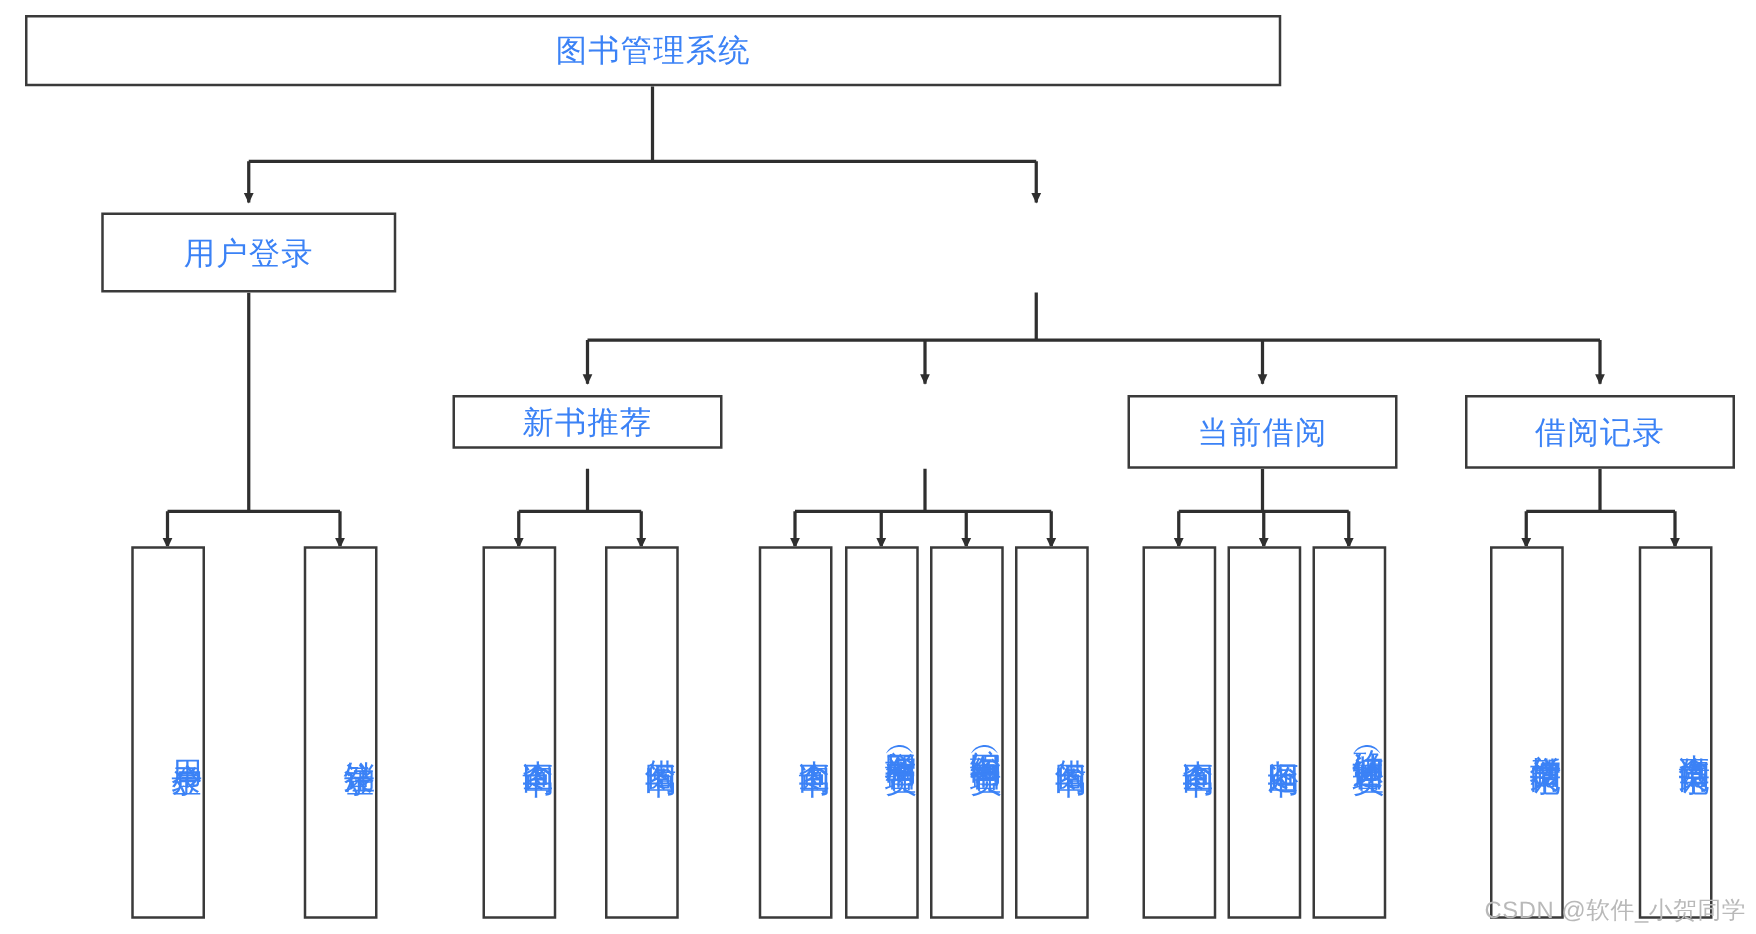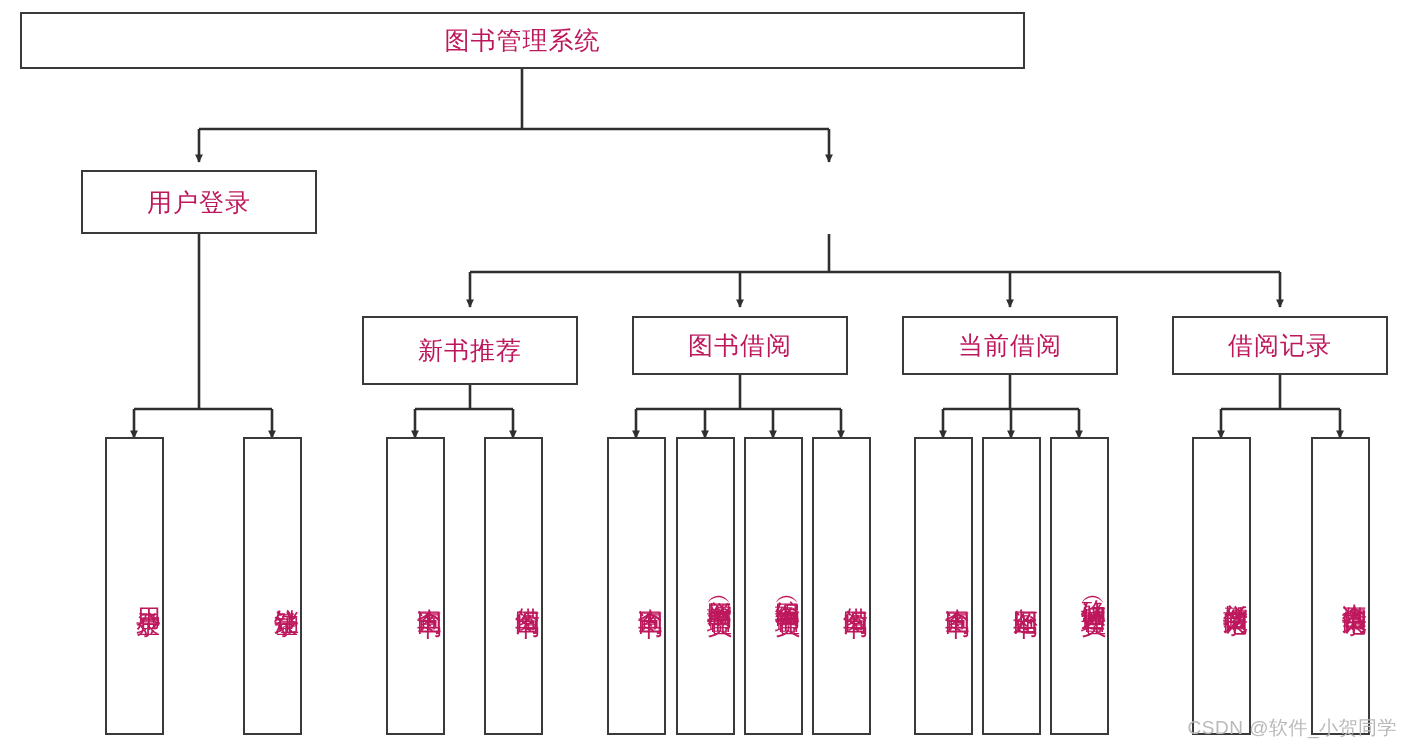--- a/index.html
+++ b/index.html
@@ -22,21 +22,21 @@
     left: 0;
     top: 0;
     width: 1405px;
     height: 747px;
   }
   .node {
     position: absolute;
     box-sizing: border-box;
     border: 2px solid #3a3a3a;
     background: #ffffff;
-    color: #be185d;
+    color: #3b82f6;
     display: flex;
     align-items: center;
     justify-content: center;
     z-index: 2;
   }
   .node.horiz {
     font-size: 25px;
     letter-spacing: 1px;
   }
   .node.vert {
@@ -127,25 +127,22 @@
   </svg>
 
   <div class="node horiz" style="left:20px; top:12px; width:1005px; height:57px;">
     <span class="node-label">图书管理系统</span>
   </div>
 
   <div class="node horiz" style="left:81px; top:170px; width:236px; height:64px;">
     <span class="node-label">用户登录</span>
   </div>
 
-  <div class="node horiz" style="left:362px; top:316px; width:216px; height:69px;">
+  <div class="node horiz" style="left:362px; top:316px; width:216px; height:43px;">
     <span class="node-label">新书推荐</span>
-  </div>
-  <div class="node horiz" style="left:632px; top:316px; width:216px; height:59px;">
-    <span class="node-label">图书借阅</span>
   </div>
   <div class="node horiz" style="left:902px; top:316px; width:216px; height:59px;font-family:Liberation Mono, monospace;">
     <span class="node-label">当前借阅</span>
   </div>
   <div class="node horiz" style="left:1172px; top:316px; width:216px; height:59px;">
     <span class="node-label">借阅记录</span>
   </div>
 
   <div class="node vert" style="left:105px; top:437px; width:59px; height:298px;">
     <span class="node-label">用户登录</span>

